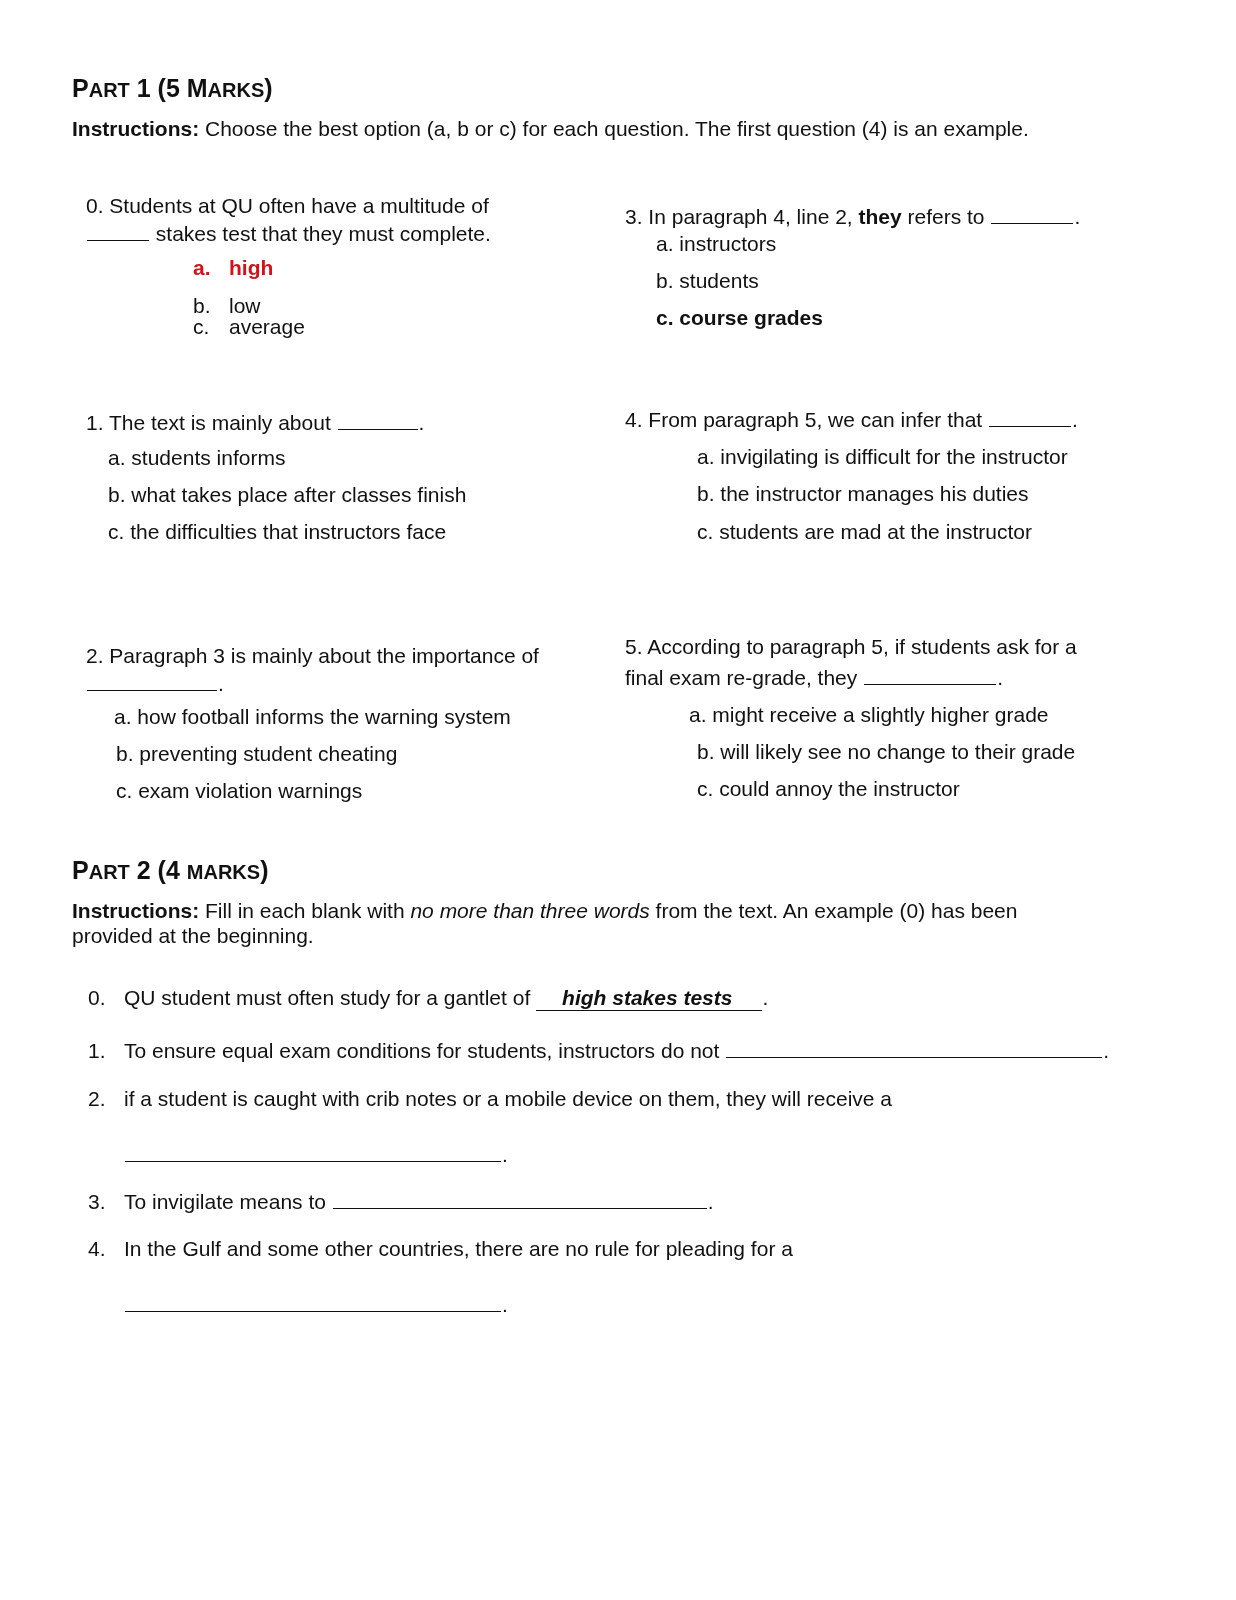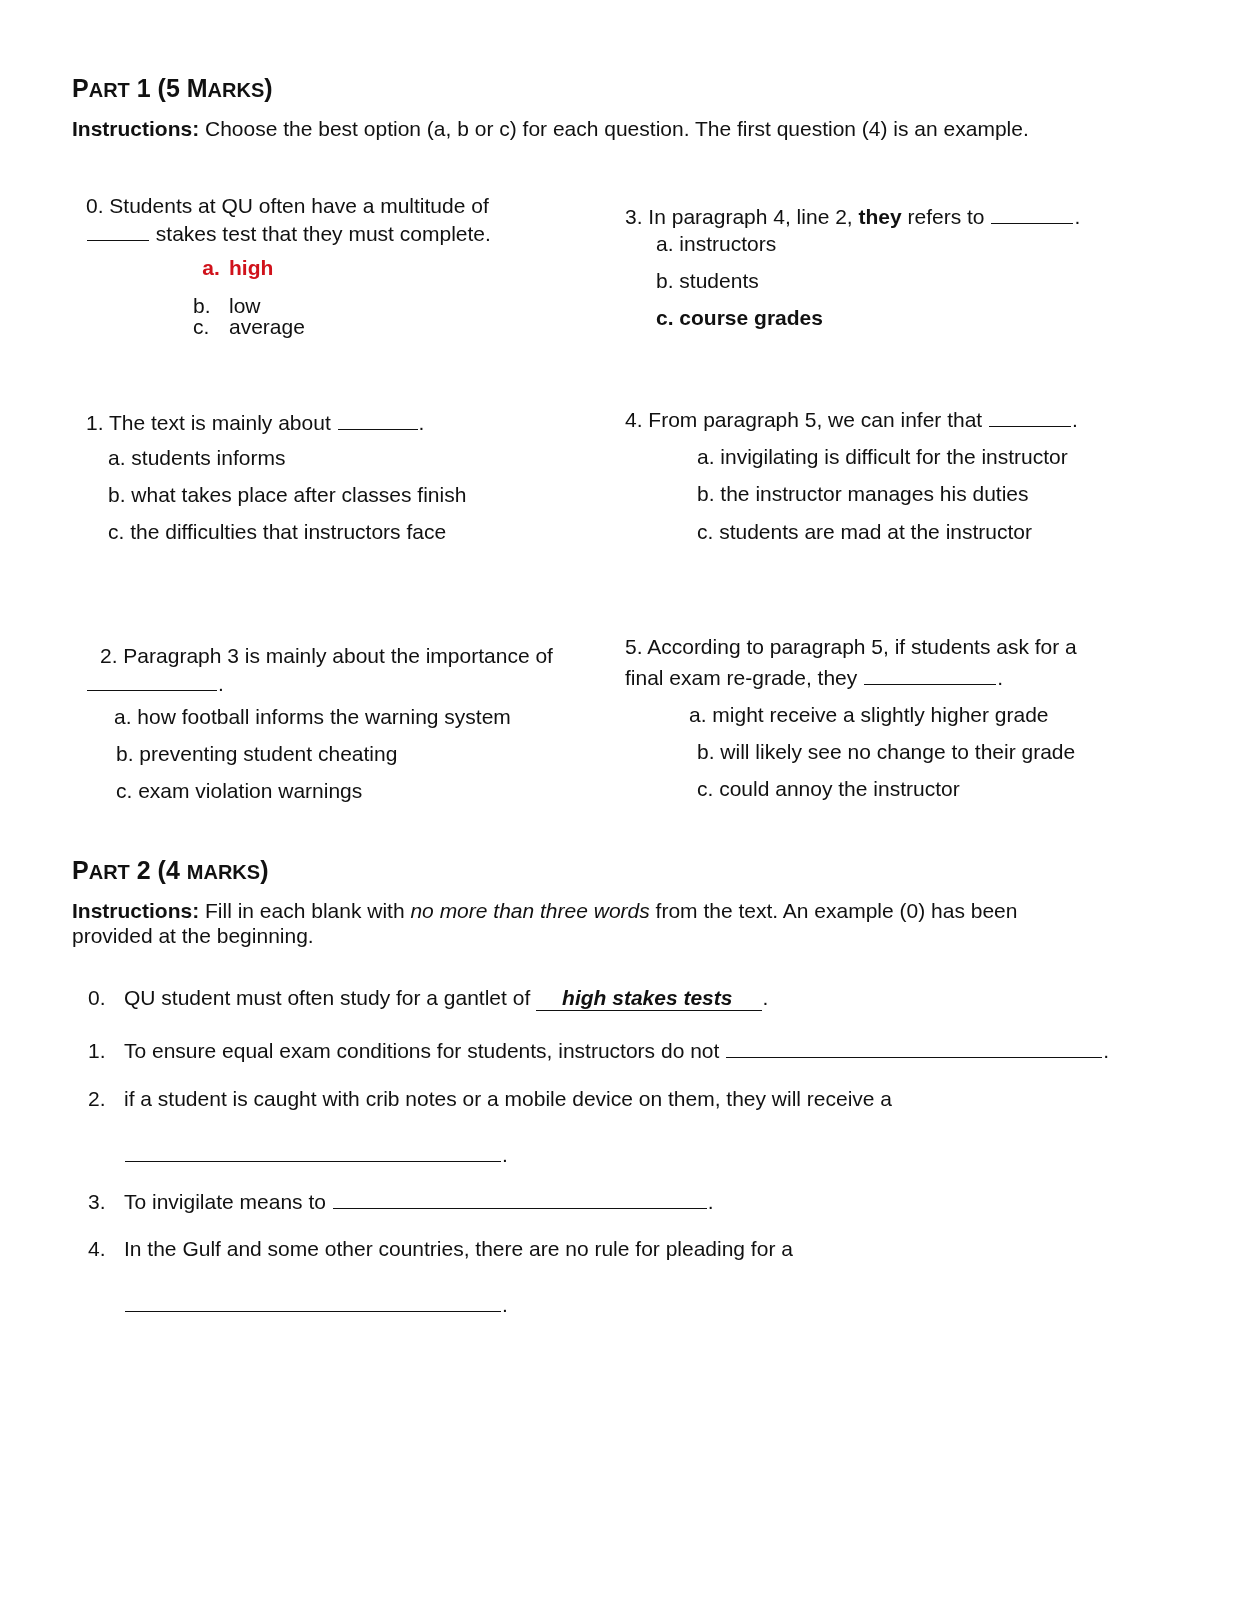--- a/index.html
+++ b/index.html
@@ -20,34 +20,34 @@
 <div class="abs heading" style="left:72px;top:74px;">
   <span>P</span><span class="sc">ART</span><span> 1 (5 M</span><span class="sc">ARKS</span><span>)</span>
 </div>
 <div class="abs instr" style="left:72px;top:117px;">
   <b>Instructions:</b><span> Choose the </span><span class="u">best</span><span> option (a, b or c) for each question. The first question (4) is an example.</span>
 </div>
 
 <div>
   <div class="abs" style="left:86px;top:194px;">0. Students at QU often have a multitude of</div>
   <div class="abs" style="left:86px;top:219px;"><span class="blank" style="width:62px;"></span><span> stakes test that they must complete.</span></div>
-  <div class="abs red" style="left:193px;top:256px;text-align:center;"><span class="num">a.</span><span>high</span></div>
+  <div class="abs red" style="left:193px;top:256px;"><span class="num">a.</span><span>high</span></div>
   <div class="abs" style="left:193px;top:294px;"><span class="num">b.</span><span>low</span></div>
   <div class="abs" style="left:193px;top:315px;"><span class="num">c.</span><span>average</span></div>
 </div>
 
 <div>
   <div class="abs" style="left:86px;top:408px;"><span>1. The text is mainly about </span><span class="blank" style="width:80px;"></span>.</div>
   <div class="abs" style="left:108px;top:446px;">a. students informs</div>
   <div class="abs" style="left:108px;top:483px;">b. what takes place after classes finish</div>
   <div class="abs" style="left:108px;top:520px;">c. the difficulties that instructors face</div>
 </div>
 
 <div>
-  <div class="abs" style="left:100px;top:644px;text-align:center;">2. Paragraph 3 is mainly about the importance of</div>
+  <div class="abs" style="left:86px;top:644px;text-align:center;">2. Paragraph 3 is mainly about the importance of</div>
   <div class="abs" style="left:86px;top:669px;"><span class="blank" style="width:130px;"></span>.</div>
   <div class="abs" style="left:114px;top:705px;">a. how football informs the warning system</div>
   <div class="abs" style="left:116px;top:742px;">b. preventing student cheating</div>
   <div class="abs" style="left:116px;top:779px;">c. exam violation warnings</div>
 </div>
 
 <div>
   <div class="abs" style="left:625px;top:196px;margin-top:6px;"><span>3. In paragraph 4, line 2, </span><b class="u">they</b><span> refers to </span><span class="blank" style="width:82px;"></span>.</div>
   <div class="abs" style="left:656px;top:232px;">a. instructors</div>
   <div class="abs" style="left:656px;top:269px;">b. students</div>

